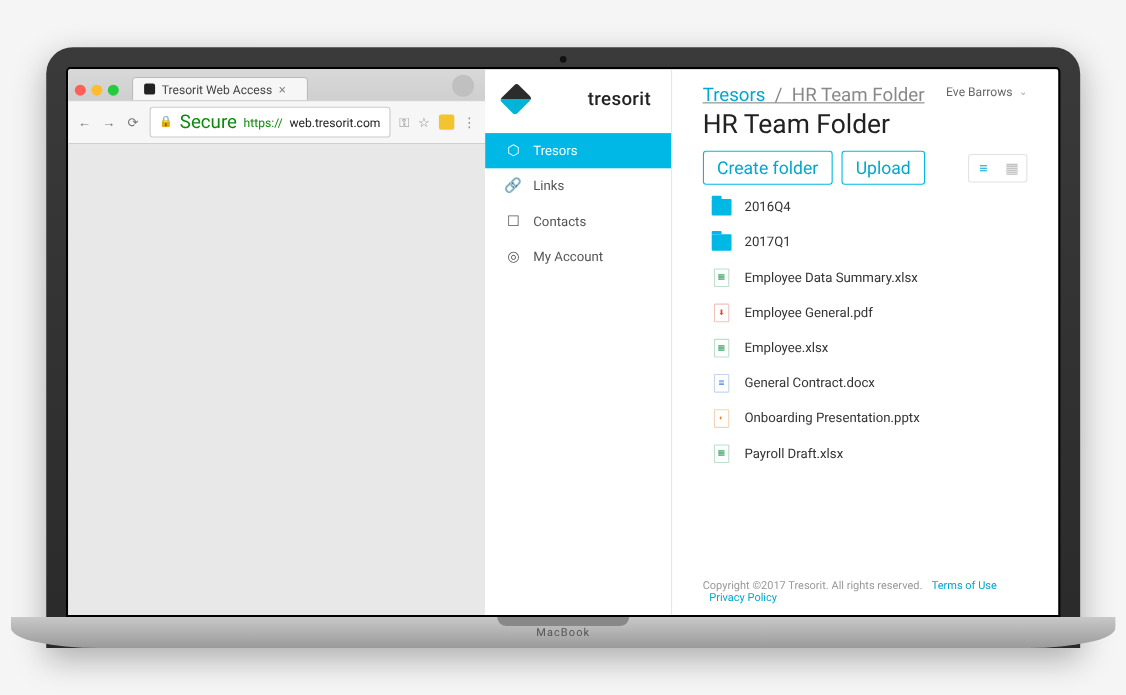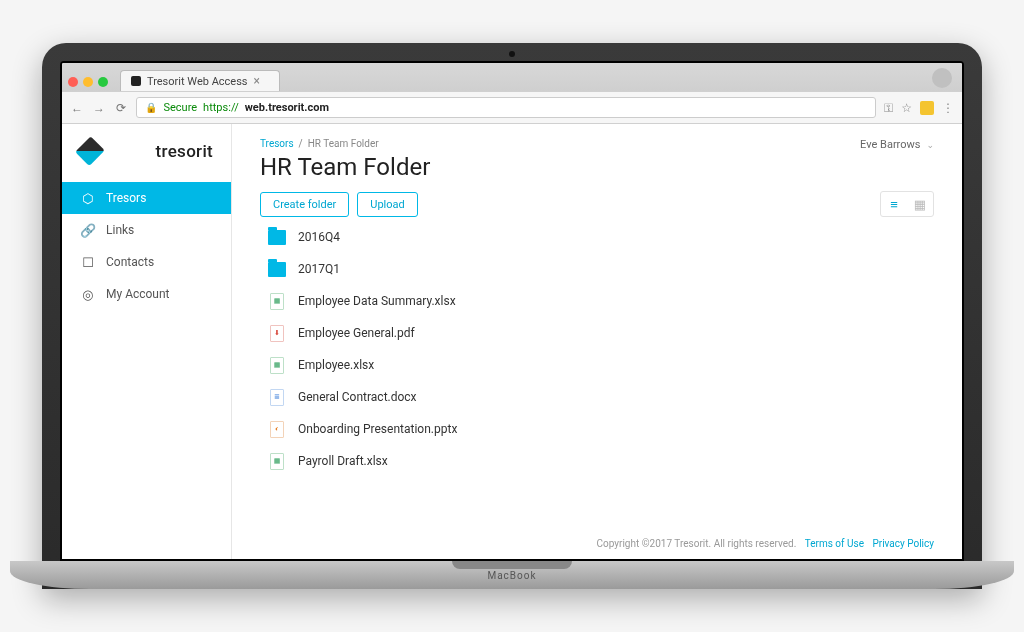--- a/index.html
+++ b/index.html
@@ -20,21 +20,21 @@
   width: 6px; height: 6px;
   background: #111; border-radius: 50%;
 }
 .screen {
   background: #fff;
   height: 500px;
   border: 2px solid #000;
   border-radius: 4px 4px 0 0;
   overflow: hidden;
   display: flex;
-  flex-direction: column;
+  flex-direction: row;
 }
 .base {
   width: 1004px;
   height: 28px;
   margin-left: -50px;
   background: linear-gradient(#c8c8c8, #9a9a9a);
   border-radius: 0 0 80px 80px / 0 0 18px 18px;
   position: relative;
   display:flex; align-items:center; justify-content:center;
   color:#555; font-size:10px; letter-spacing:1px;
@@ -67,22 +67,22 @@
   display:flex; align-items:center; gap:8px;
   padding:5px 8px; background:#f6f6f6; border-top:1px solid #d0d0d0; border-bottom:1px solid #d0d0d0;
 }
 .navbtn { width:14px;height:14px;color:#777;font-size:12px;display:flex;align-items:center;justify-content:center;}
 .url {
   flex:1; background:#fff; border:1px solid #ccc; border-radius:3px;
   padding:3px 8px; font-size:11px; display:flex; align-items:center; gap:6px;
   color:#333;
 }
 .lock{color:#0a8a0a;font-size:10px;}
-.secure{color:#0a8a0a;font-size:11px;text-align:right;}
-.urlhost{color:#222;font-weight:bold;} .urlpath{color:#888;}
+.secure{color:#0a8a0a;font-size:17px;text-align:right;}
+.urlhost{color:#222;} .urlpath{color:#888;}
 .addr-right{display:flex;gap:8px;align-items:center;font-size:12px;color:#888;}
 .square-ico{width:14px;height:14px;background:#f4c430;border-radius:2px;}
 .user-circle{width:20px;height:20px;background:#c0c0c0;border-radius:50%;position:absolute;top:5px;right:10px;}
 
 
 .app { flex:1; display:flex; overflow:hidden; background:#fff; position:relative;}
 .sidebar {
   width:170px; border-right:1px solid #e6e6e6; padding-top:16px;
 }
 .brand { display:flex; align-items:center; gap:8px; padding:0 18px 20px 18px; }
@@ -94,30 +94,30 @@
 .brand-name{font-size:17px;font-weight:500;color:#222;letter-spacing:0.3px;margin-left:48px;}
 .nav-item {
   display:flex;align-items:center;gap:10px;
   padding:8px 18px; font-size:12px; color:#555; cursor:pointer;
 }
 .nav-item.active { background:#00b8e6; color:#fff; }
 .nav-ico { width:16px;height:16px;display:flex;align-items:center;justify-content:center;font-size:13px;}
 
 .main { flex:1; display:flex; flex-direction:column; padding:14px 28px 10px 28px; overflow:hidden;}
 .topline{display:flex;justify-content:space-between;align-items:flex-start;}
-.breadcrumb{font-size:10px;color:#888;}
+.breadcrumb{font-size:17px;color:#888;text-decoration:underline;}
 .breadcrumb a{color:#00a7d1;text-decoration:none;}
 .userchip{font-size:11px;color:#666;display:flex;align-items:center;gap:6px;}
 .chev{font-size:9px;color:#aaa;}
 h1.page-title{font-size:24px;font-weight:400;color:#222;margin-top:2px;}
 .toolbar{display:flex;align-items:center;gap:8px;margin-top:10px;justify-content:space-between;}
 .toolbar-left{display:flex;gap:8px;}
 .btn-outline{
   border:1px solid #00b8e6;color:#00a7d1;background:#fff;
-  font-size:11px;padding:5px 12px;border-radius:3px;cursor:pointer;
+  font-size:16px;padding:5px 12px;border-radius:3px;cursor:pointer;
 }
 .viewtoggle{display:flex;border:1px solid #e2e2e2;border-radius:3px;overflow:hidden;}
 .vt{width:26px;height:24px;display:flex;align-items:center;justify-content:center;font-size:13px;color:#bbb;cursor:pointer;}
 .vt.active{color:#00a7d1;}
 .listhead{font-size:10px;color:#00a7d1;margin-top:10px;display:flex;align-items:center;gap:4px;}
 .files{margin-top:4px;}
 .file-row{
   display:flex;align-items:center;gap:12px;
   padding:7px 8px;font-size:12px;color:#333;border-radius:2px;cursor:pointer;
   position:relative;
@@ -126,21 +126,21 @@
 .file-row.selected .row-actions{display:flex;}
 .row-actions{display:none;position:absolute;right:10px;color:#00a7d1;font-size:16px;letter-spacing:2px;}
 .f-ico{width:18px;height:18px;display:flex;align-items:center;justify-content:center;}
 .folder-ico{width:20px;height:15px;background:#00b8e6;border-radius:1px;position:relative;}
 .folder-ico::before{content:"";position:absolute;top:-3px;left:0;width:9px;height:3px;background:#00b8e6;border-radius:1px 1px 0 0;}
 .doc-ico{width:14px;height:17px;border:1px solid #ccc;border-radius:1px;position:relative;display:flex;align-items:center;justify-content:center;font-size:7px;}
 .doc-ico.xls{color:#2e9e5b;border-color:#bde0c8;}
 .doc-ico.pdf{color:#d84a3e;border-color:#f0c3bf;}
 .doc-ico.docx{color:#3b7dd8;border-color:#c2d7f2;}
 .doc-ico.pptx{color:#e67e22;border-color:#f3d3b8;}
-.footer{font-size:10px;color:#999;margin-top:auto;padding-top:14px;text-align:right;}
+.footer{font-size:10px;color:#999;margin-top:auto;padding-top:14px;}
 .footer a{color:#00a7d1;text-decoration:none;margin-left:6px;}
 </style>
 </head>
 <body>
 
 <div class="laptop">
   <div class="camera"></div>
   <div class="screen">
 
     <div class="browser-chrome" style="position:relative;">

